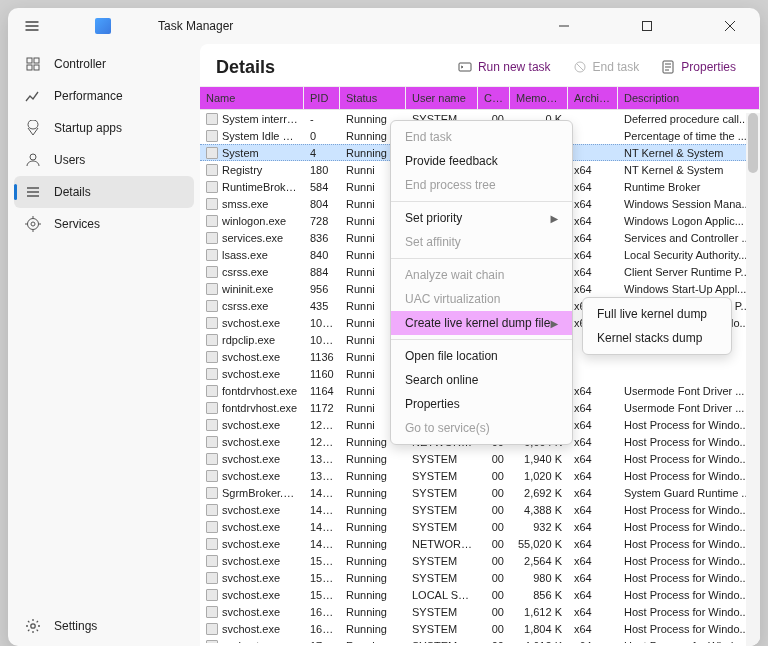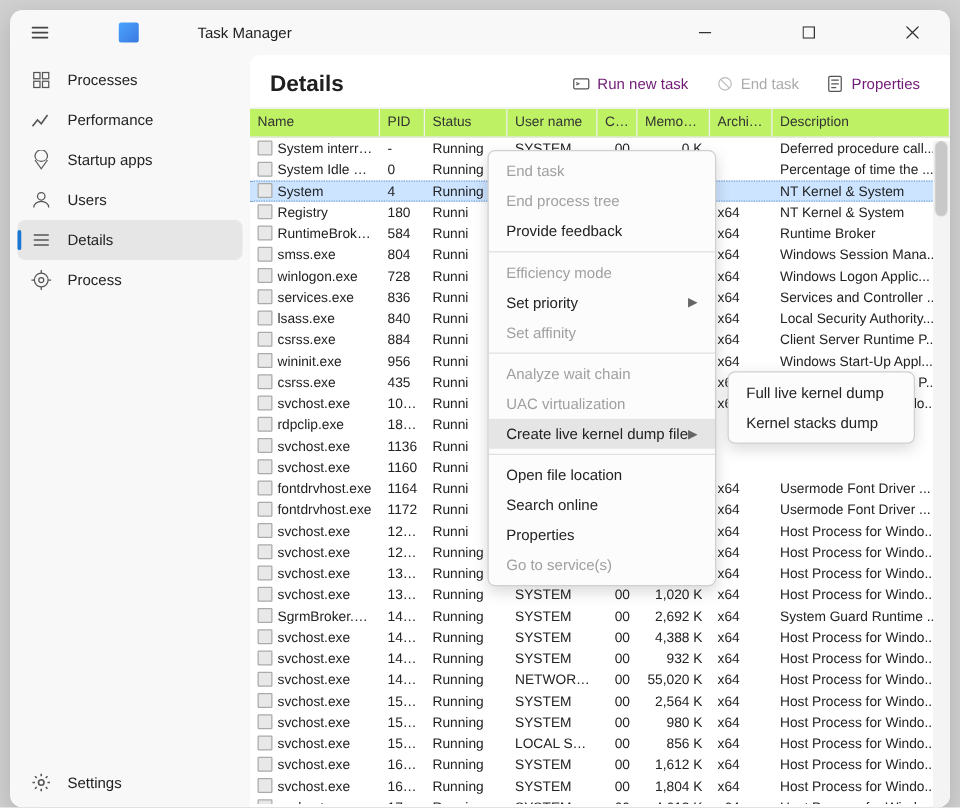--- a/index.html
+++ b/index.html
@@ -114,21 +114,21 @@
 .tool-btn.disabled { color: #aaa; cursor: default; }
 .tool-btn .ico { width: 14px; height: 14px; margin-right: 6px; display:inline-flex;align-items:center;justify-content:center;}
 .table-wrap {
   flex: 1;
   overflow: hidden;
   position: relative;
   border-top: 1px solid #eee;
 }
 .thead {
   display: flex;
-  background: #bef264;
+  background: #d946ef;
   border-bottom: 1px solid #e5e5e5;
   font-size: 11px;
   color: #333;
 }
 .th {
   padding: 5px 6px;
   border-right: 1px solid #f0f0f0;
   white-space: nowrap;
   overflow: hidden;
   text-overflow: ellipsis;
@@ -177,21 +177,21 @@
   min-width: 180px;
 }
 .cm-item {
   padding: 5px 14px;
   cursor: pointer;
   display: flex;
   align-items: center;
   color: #222;
 }
 .cm-item.disabled { color: #a0a0a0; cursor: default; }
-.cm-item.highlight { background: #e5e5e5; }
+.cm-item.highlight { background: #f0abfc; }
 .cm-sep { height: 1px; background: #e0e0e0; margin: 4px 0; }
 .cm-arrow { margin-left: auto; font-size: 10px; color: #666; }
 .scrollbar-stub{position:absolute;right:0;top:26px;bottom:0;width:14px;background:#f4f4f4;}
 .scrollbar-thumb{position:absolute;right:2px;top:26px;width:10px;height:60px;background:#c8c8c8;border-radius:5px;}
 </style>
 </head>
 <body>
 
 <div class="window">
 
@@ -226,21 +226,21 @@
       <div id="sidebar-items">
           <div class="side-item">
             <span class="side-icon">
               <svg width="16" height="16" viewBox="0 0 16 16">
                 <rect x="2" y="2" width="5" height="5" fill="none" stroke="#555"></rect>
                 <rect x="9" y="2" width="5" height="5" fill="none" stroke="#555"></rect>
                 <rect x="2" y="9" width="5" height="5" fill="none" stroke="#555"></rect>
                 <rect x="9" y="9" width="5" height="5" fill="none" stroke="#555"></rect>
               </svg>
             </span>
-            <span>Processes</span>
+            <span>Controller</span>
           </div>
           <div class="side-item">
             <span class="side-icon">
               <svg width="16" height="16" viewBox="0 0 16 16">
                 <path d="M1 13l4-5 3 3 5-7" fill="none" stroke="#555" stroke-width="1.3"></path>
               </svg>
             </span>
             <span>Performance</span>
           </div>
           <div class="side-item">
@@ -270,21 +270,21 @@
             <span>Details</span>
           </div>
           <div class="side-item">
             <span class="side-icon">
               <svg width="16" height="16" viewBox="0 0 16 16">
                 <circle cx="8" cy="8" r="5.5" fill="none" stroke="#555"></circle>
                 <circle cx="8" cy="8" r="2" fill="none" stroke="#555"></circle>
                 <path d="M8 2.5V0M8 16v-2.5M2.5 8H0M16 8h-2.5" stroke="#555"></path>
               </svg>
             </span>
-            <span>Process</span>
+            <span>Services</span>
           </div>
         </div>
       <div class="side-spacer"></div>
       <div class="side-item">
         <span class="side-icon">
             <svg width="16" height="16" viewBox="0 0 16 16">
               <circle cx="8" cy="8" r="2.2" fill="none" stroke="#555" stroke-width="1.3"></circle>
               <path d="M8 1v2M8 13v2M1 8h2M13 8h2M3 3l1.4 1.4M11.6 11.6L13 13M13 3l-1.4 1.4M4.4 11.6L3 13" stroke="#555" stroke-width="1.3"></path>
             </svg>
           </span>
@@ -462,21 +462,21 @@
               <div class="td col1">1076</div>
               <div class="td col2">Runni</div>
               <div class="td col3"></div>
               <div class="td col4"></div>
               <div class="td col5"></div>
               <div class="td col6">x64</div>
               <div class="td col7">Host Process for Windo...</div>
             </div>
             <div class="tr">
               <div class="td col0"><span class="proc-icon"></span>rdpclip.exe</div>
-              <div class="td col1">1870</div>
+              <div class="td col1">1096</div>
               <div class="td col2">Runni</div>
               <div class="td col3"></div>
               <div class="td col4"></div>
               <div class="td col5"></div>
               <div class="td col6"></div>
               <div class="td col7"></div>
             </div>
             <div class="tr">
               <div class="td col0"><span class="proc-icon"></span>svchost.exe</div>
               <div class="td col1">1136</div>
@@ -659,30 +659,27 @@
             </div>
           </div>
         <div class="scrollbar-stub"></div>
         <div class="scrollbar-thumb"></div>
       </div>
 
       <div class="context-menu" id="ctx" style="left:190px; top:76px;">
           <div class="cm-item disabled">
             <span>End task</span>
           </div>
+          <div class="cm-item">
+            <span>Provide feedback</span>
+          </div>
           <div class="cm-item disabled">
             <span>End process tree</span>
           </div>
-          <div class="cm-item">
-            <span>Provide feedback</span>
-          </div>
           <div class="cm-sep"></div>
-          <div class="cm-item disabled">
-            <span>Efficiency mode</span>
-          </div>
           <div class="cm-item">
             <span>Set priority</span>
             <span class="cm-arrow">▶</span>
           </div>
           <div class="cm-item disabled">
             <span>Set affinity</span>
           </div>
           <div class="cm-sep"></div>
           <div class="cm-item disabled">
             <span>Analyze wait chain</span>

